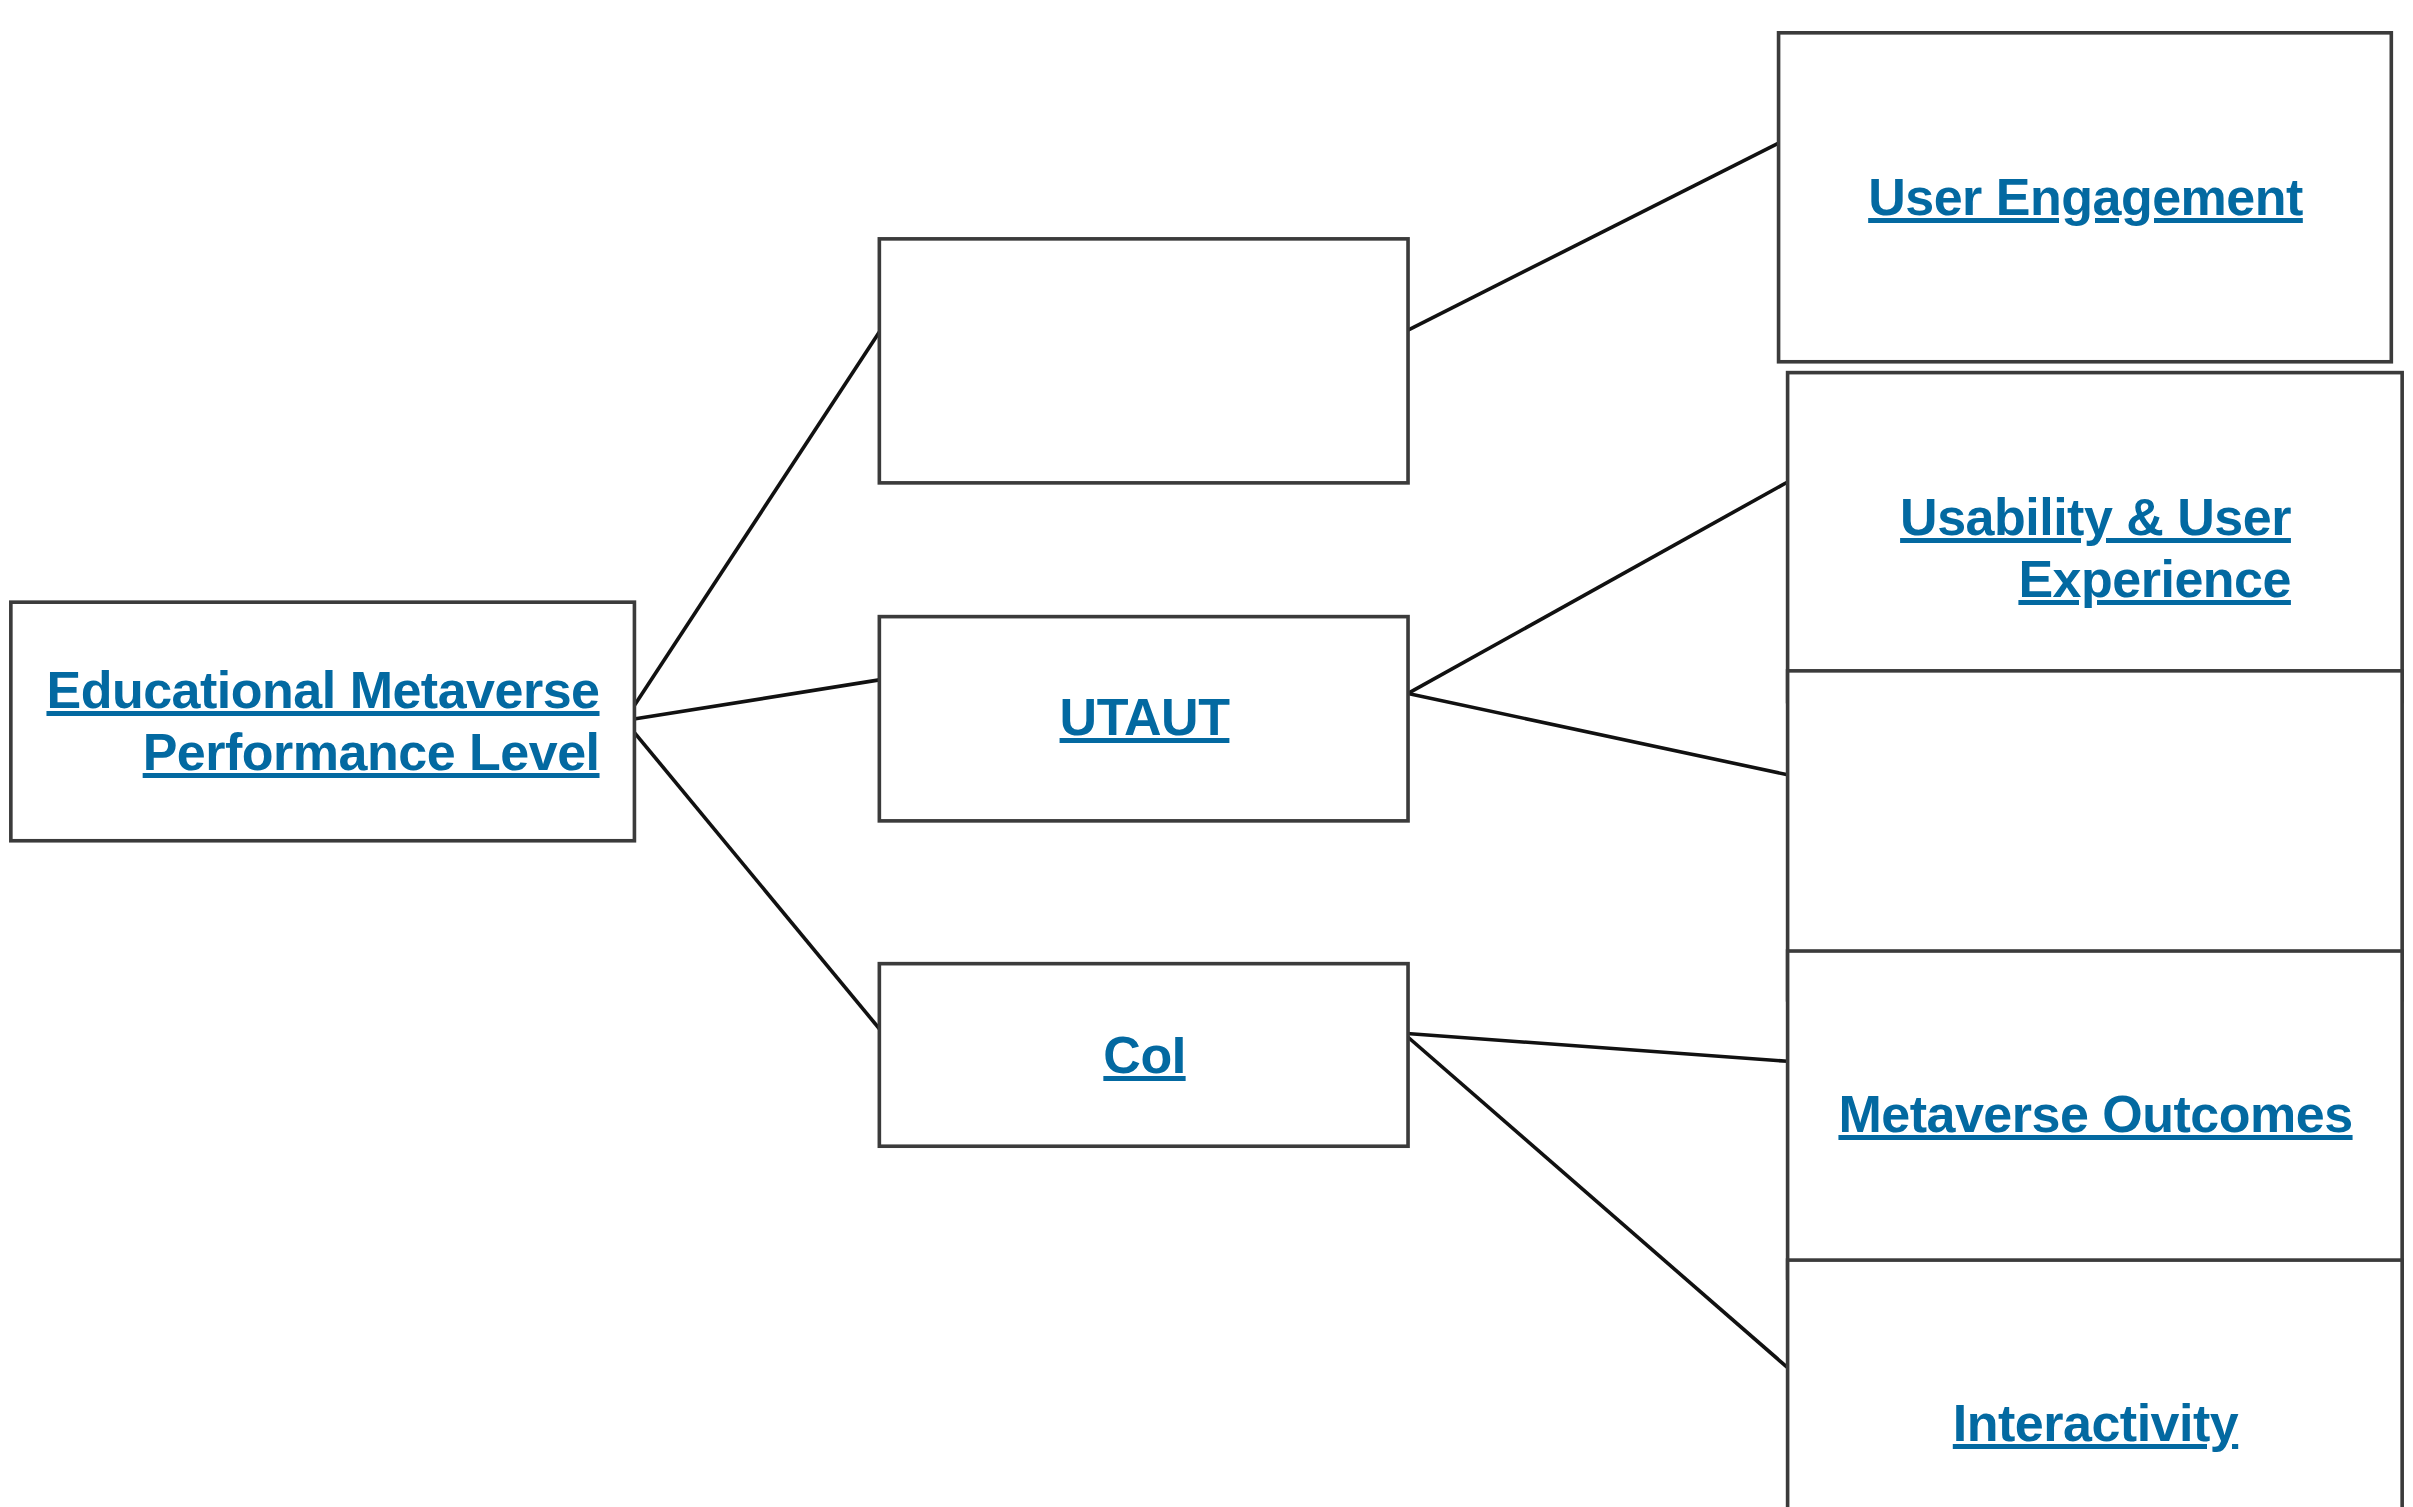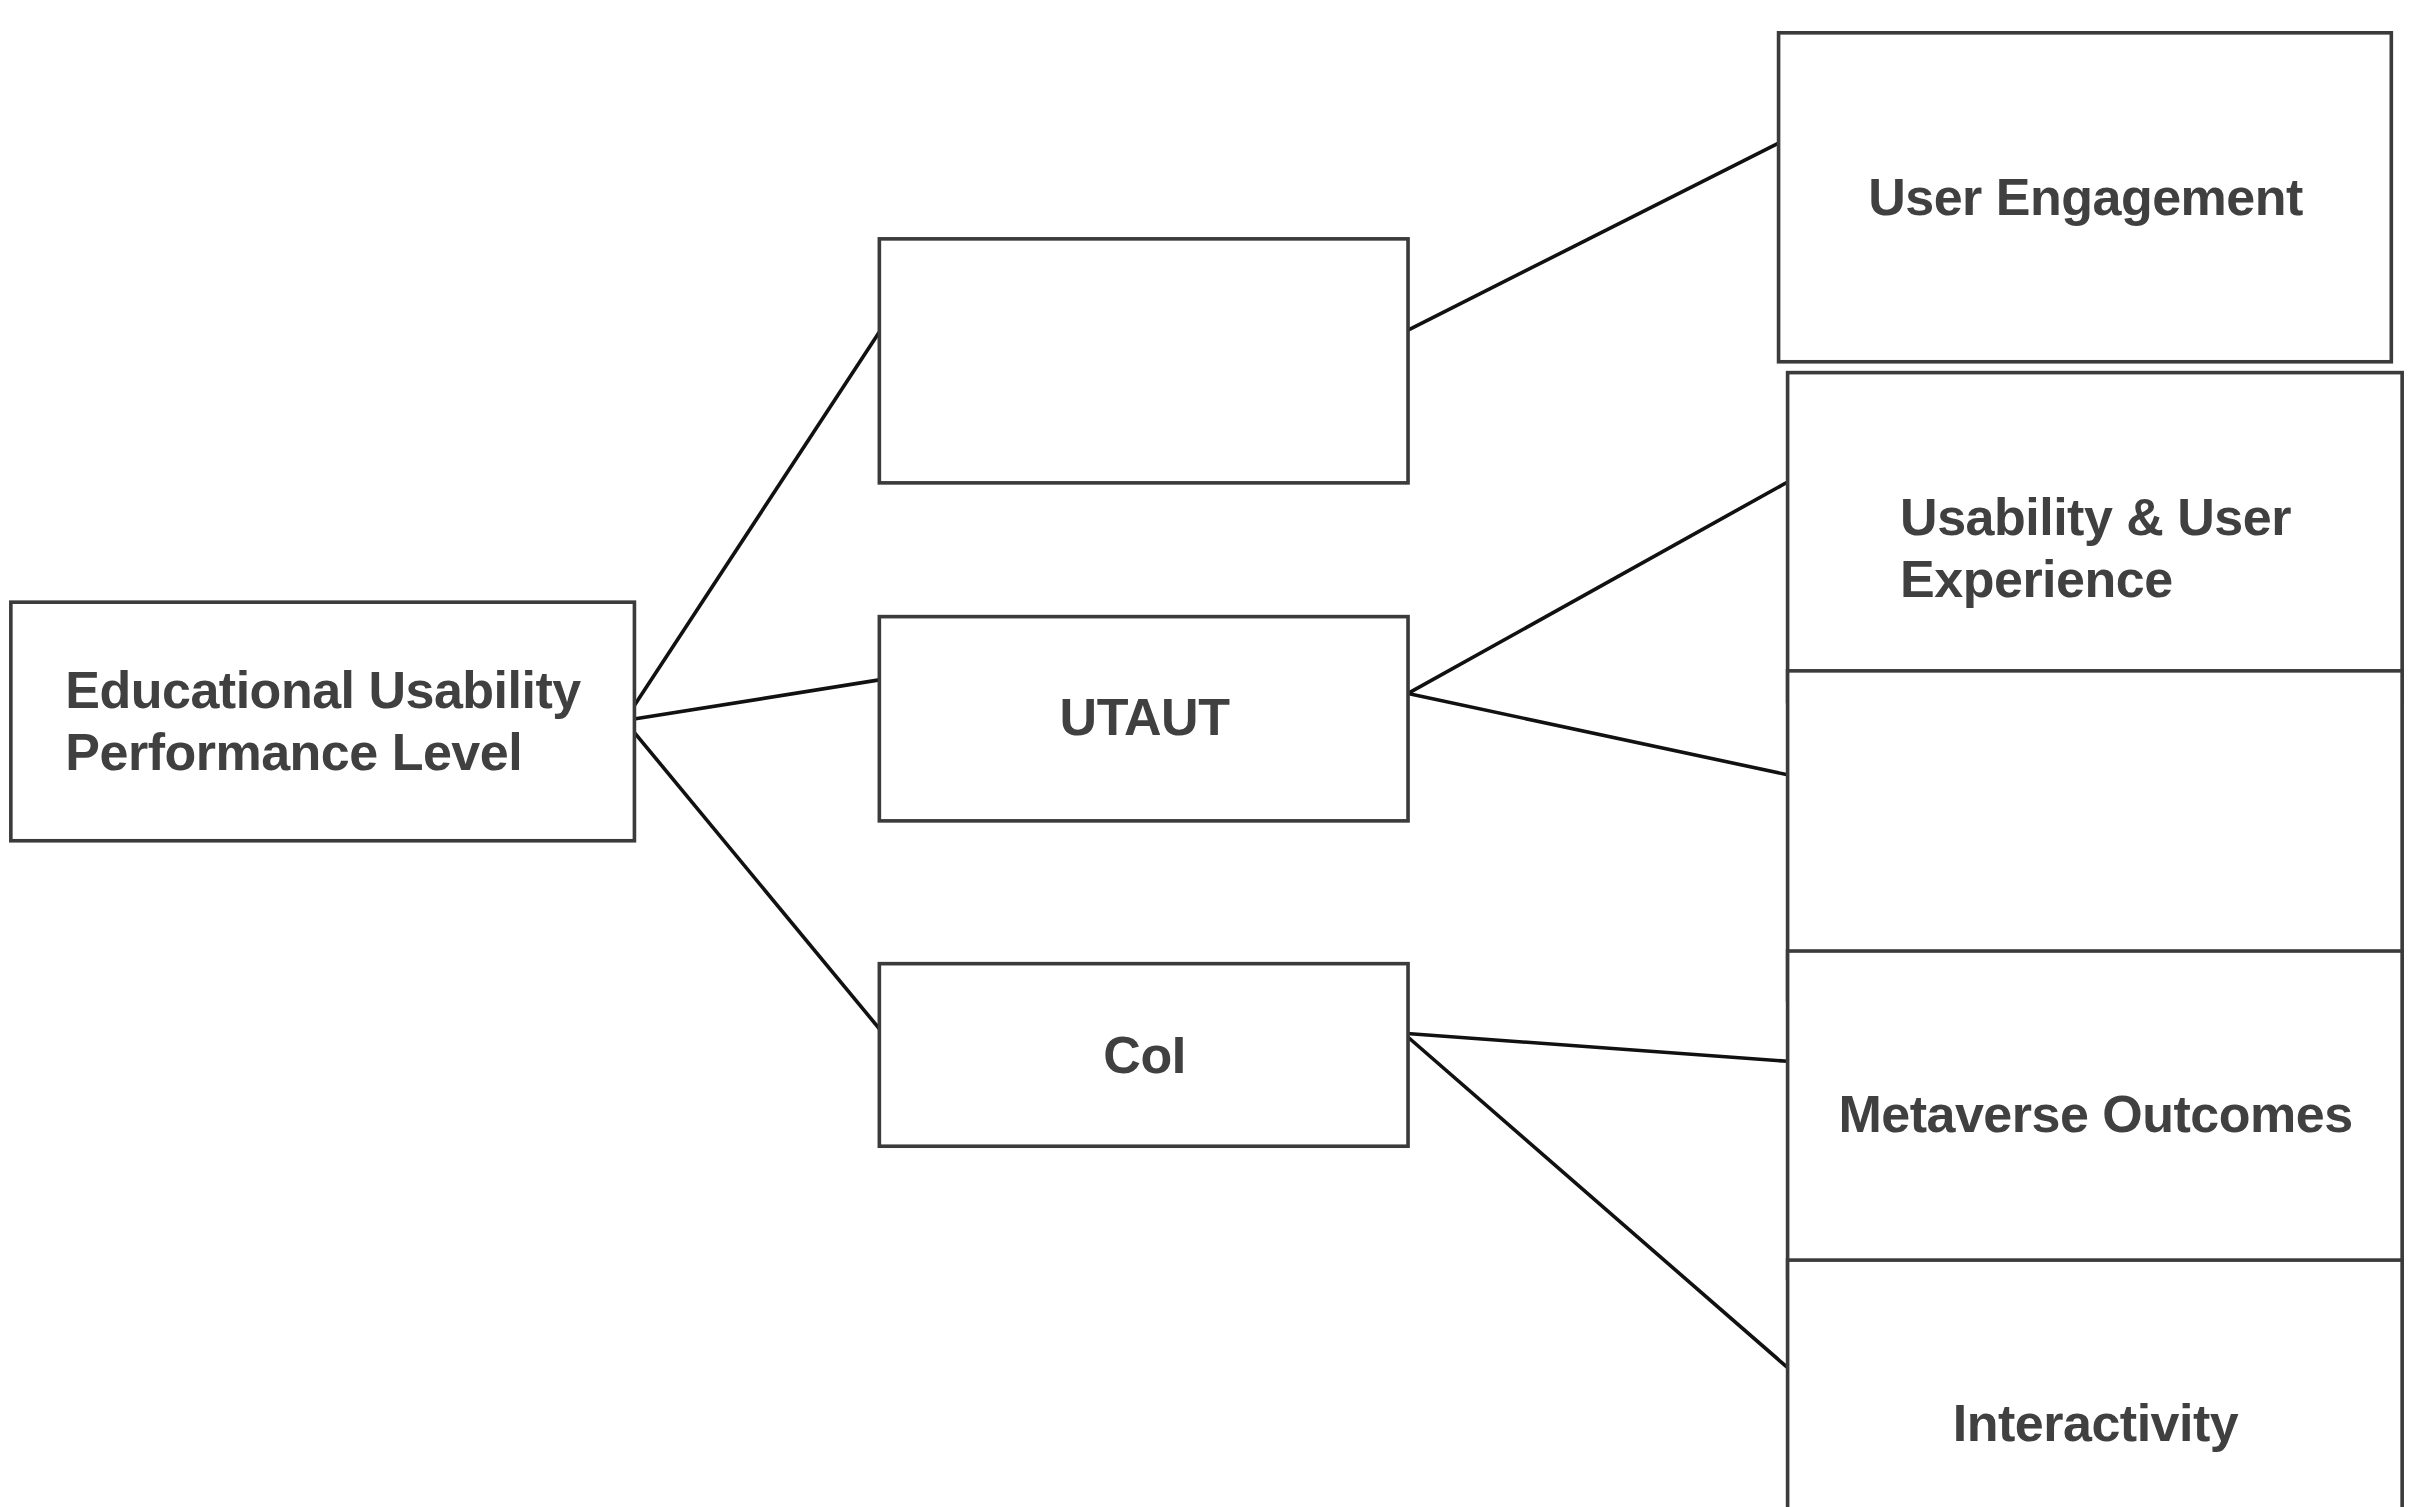--- a/index.html
+++ b/index.html
@@ -36,29 +36,30 @@
     stroke: #111111;
     stroke-width: 4;
     fill: none;
     stroke-linecap: butt;
   }
   .node-label {
     position: absolute;
     display: flex;
     align-items: center;
     justify-content: center;
-    text-align: left;
-    color: #404040;
+    text-align: right;
+    color: #0369a1;
     font-family: "Liberation Sans", "DejaVu Sans", sans-serif;
     font-weight: 700;
     letter-spacing: -0.5px;
     line-height: 1.18;
     box-sizing: border-box;
     pointer-events: none;
     white-space: pre-line;
+    text-decoration: underline;
   }
   .label-root   { font-size: 52px; }
   .label-mid    { font-size: 52px; }
   .label-leaf   { font-size: 52px; }
 </style>
 </head>
 <body>
 
 <div id="diagram-root">
 
@@ -81,21 +82,21 @@
       <rect class="node-box" x="973" y="682" width="585" height="226"></rect>
       <rect class="node-box" x="973" y="1066" width="585" height="202"></rect>
       <rect class="node-box" x="1968" y="36" width="678" height="364"></rect>
       <rect class="node-box" x="1978" y="412" width="680" height="364"></rect>
       <rect class="node-box" x="1978" y="742" width="680" height="364"></rect>
       <rect class="node-box" x="1978" y="1052" width="680" height="362"></rect>
       <rect class="node-box" x="1978" y="1394" width="680" height="362"></rect>
     </g>
   </svg>
 
-  <div class="node-label label-root" style="left:11px; top:602px; width:624px; height:239px;">Educational Usability
+  <div class="node-label label-root" style="left:11px; top:602px; width:624px; height:239px;">Educational Metaverse
 Performance Level</div>
 
 
   <div class="node-label label-mid" style="left:880px; top:616px; width:529px; height:204px;">UTAUT</div>
 
   <div class="node-label label-mid" style="left:880px; top:964px; width:529px; height:183px;">CoI</div>
 
   <div class="node-label label-leaf" style="left:1779px; top:33px; width:613px; height:329px;">User Engagement</div>
 
   <div class="node-label label-leaf" style="left:1788px; top:384px; width:615px; height:329px;">Usability &amp; User

